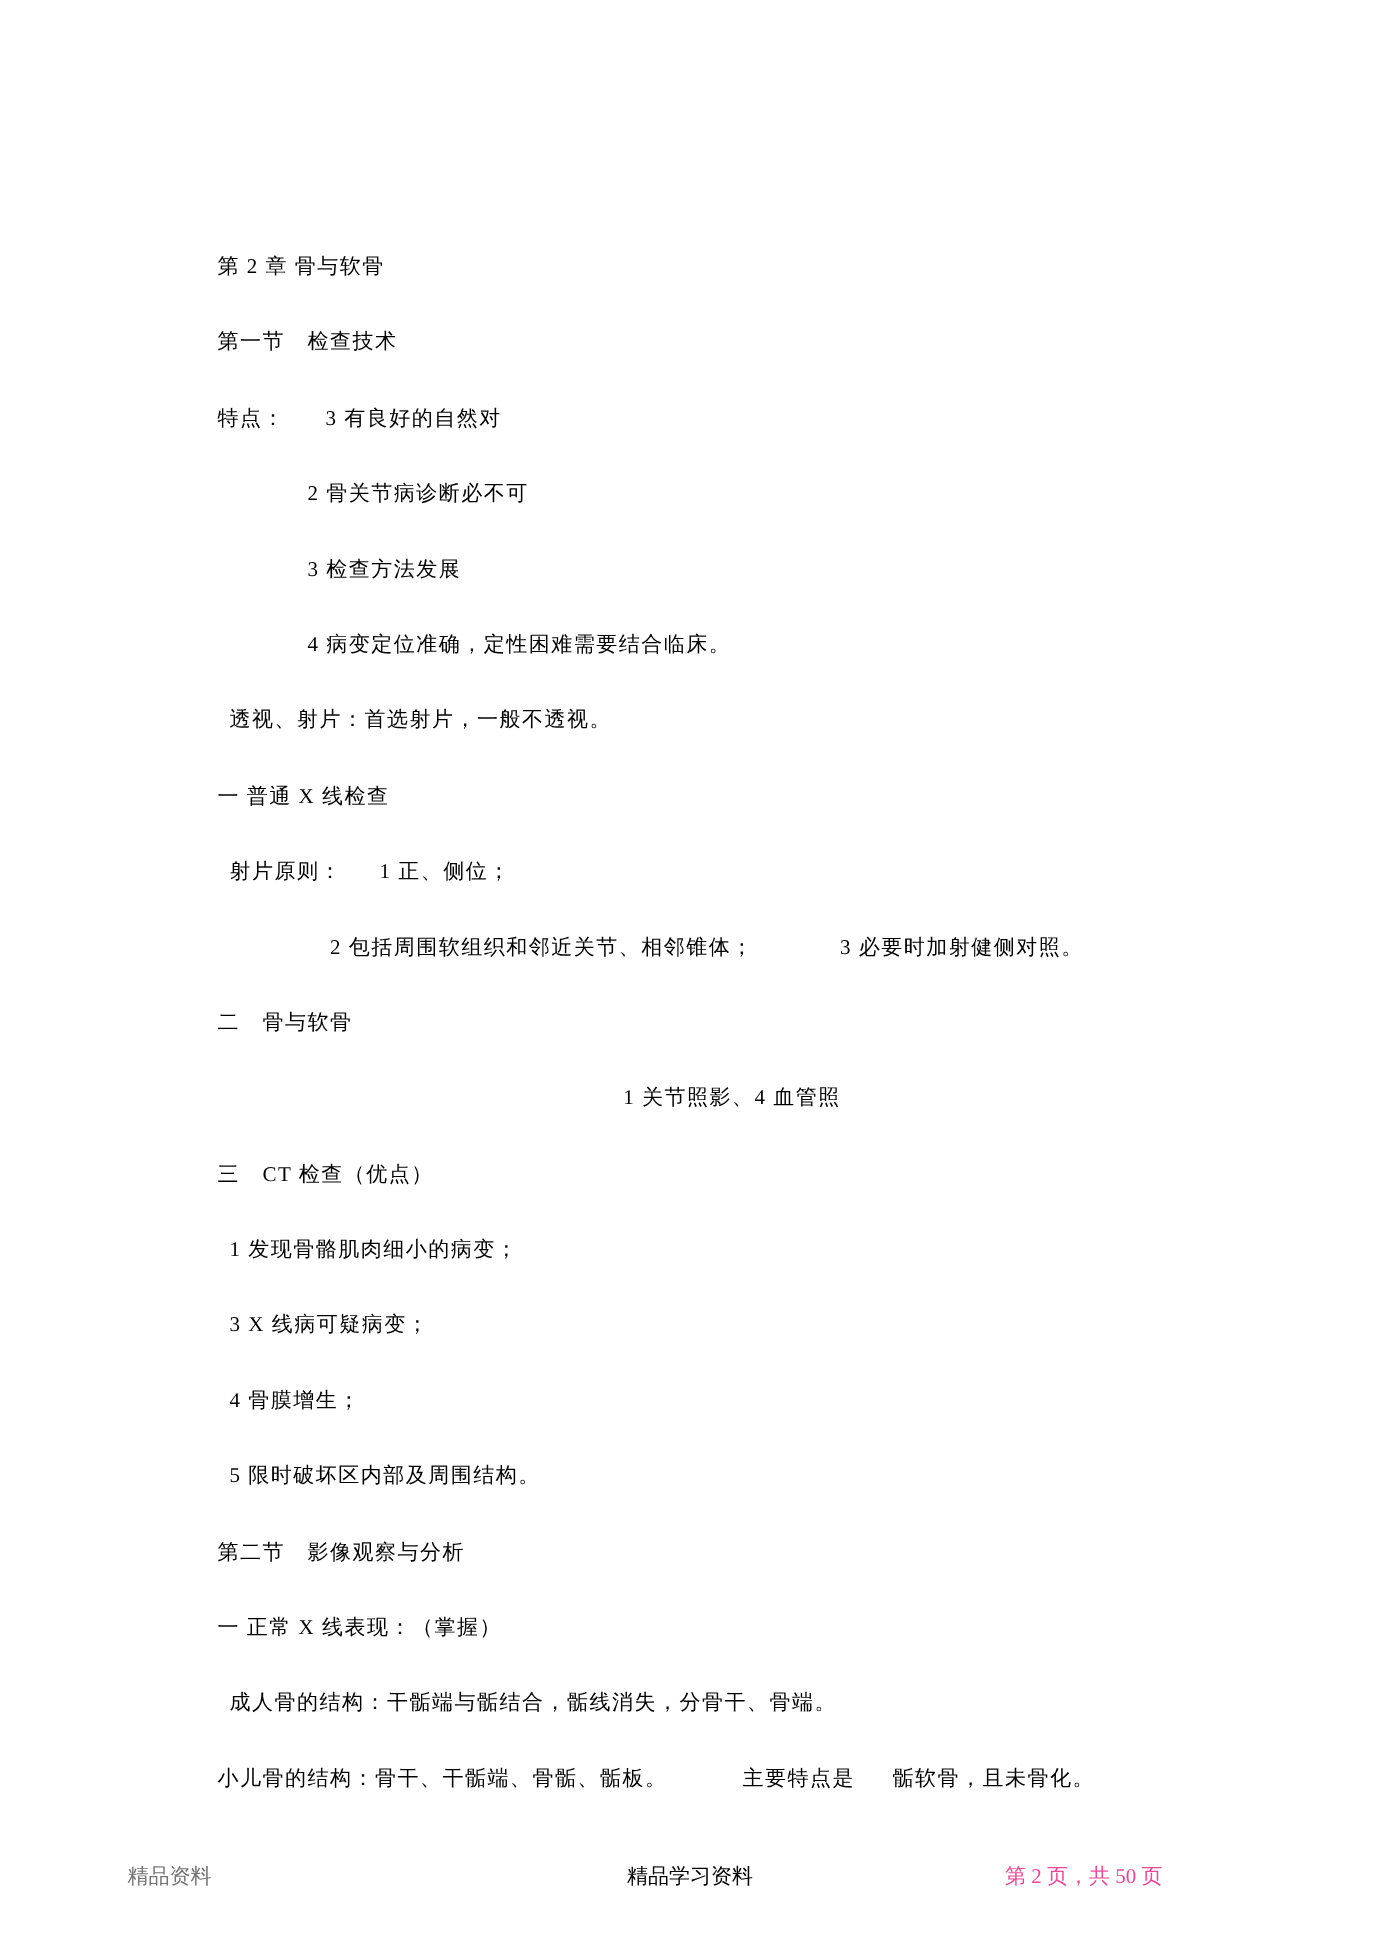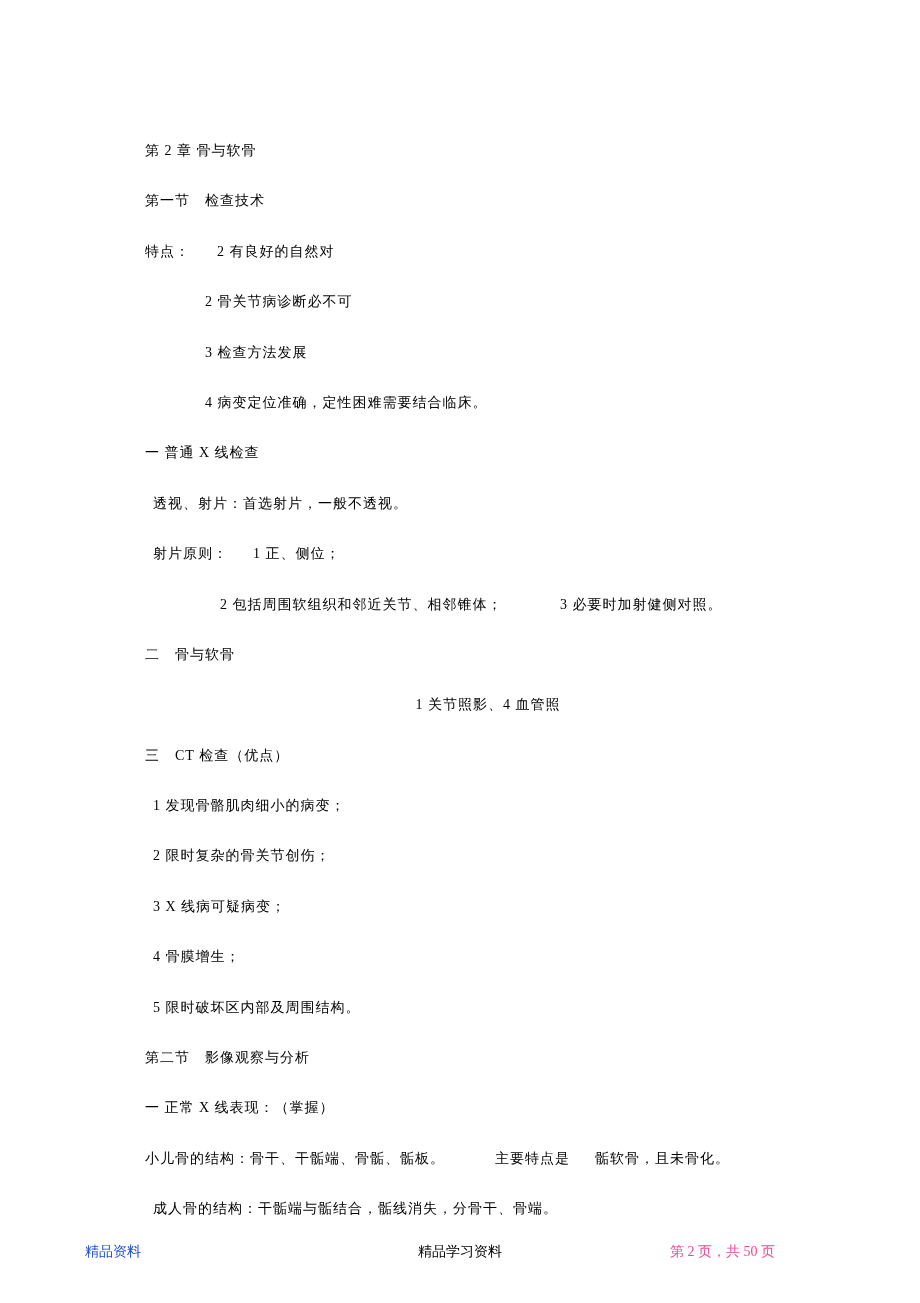--- a/index.html
+++ b/index.html
@@ -16,20 +16,21 @@
       height: 1303px;
       position: relative;
       padding: 140px 145px 60px 145px;
     }
     .content {
       color: #000;
     }
     .para {
       margin-bottom: 28px;
       letter-spacing: 1px;
+      margin-top: 28px;
     }
     .indent-1 {
       padding-left: 60px;
     }
     .indent-2 {
       padding-left: 75px;
     }
     .small-indent {
       padding-left: 8px;
     }
@@ -40,21 +41,21 @@
       position: absolute;
       bottom: 40px;
       left: 0;
       width: 100%;
       display: flex;
       justify-content: space-between;
       padding: 0 145px 0 85px;
       font-size: 14px;
     }
     .footer-left {
-      color: #1d4ed8;
+      color: #737373;
     }
     .footer-center {
       color: #000000;
       position: absolute;
       left: 50%;
       transform: translateX(-50%);
     }
     .footer-right {
       color: #ec4899;
     }
@@ -63,30 +64,30 @@
 <body>
 
 <div class="content">
 
   <div class="para">第 2 章   骨与软骨</div>
 
   <div class="para">第一节　检查技术</div>
 
   <div class="para inline-row">
     <span style="width:72px;">特点：</span>
-    <span>2  有良好的自然对</span>
+    <span>3  有良好的自然对</span>
   </div>
 
   <div class="para indent-1">2  骨关节病诊断必不可</div>
   <div class="para indent-1">3  检查方法发展</div>
   <div class="para indent-1">4  病变定位准确，定性困难需要结合临床。</div>
 
+  <div class="para small-indent">透视、射片：首选射片，一般不透视。</div>
+
   <div class="para">一  普通 X  线检查</div>
-
-  <div class="para small-indent">透视、射片：首选射片，一般不透视。</div>
 
   <div class="para small-indent inline-row">
     <span style="width:100px;font-family:Liberation Mono, monospace;">射片原则：</span>
     <span>1  正、侧位；</span>
   </div>
 
   <div class="para indent-2 inline-row">
     <span style="width:340px;">2  包括周围软组织和邻近关节、相邻锥体；</span>
     <span>3  必要时加射健侧对照。</span>
   </div>
@@ -94,36 +95,35 @@
   <div class="para">二　骨与软骨</div>
 
   <div class="para small-indent inline-row">
     <span style="width:350px;text-align:right;">1  关节照影、</span>
     <span>4  血管照</span>
   </div>
 
   <div class="para">三　CT 检查（优点）</div>
 
   <div class="para small-indent">1 发现骨骼肌肉细小的病变；</div>
-  <div class="para small-indent">2 限时复杂的骨关节创伤；</div>
   <div class="para small-indent">3 X 线病可疑病变；</div>
   <div class="para small-indent">4 骨膜增生；</div>
   <div class="para small-indent">5 限时破坏区内部及周围结构。</div>
 
   <div class="para">第二节　影像观察与分析</div>
 
   <div class="para">一  正常 X  线表现：（掌握）</div>
 
+  <div class="para small-indent">成人骨的结构：干骺端与骺结合，骺线消失，分骨干、骨端。</div>
+
   <div class="para inline-row">
     <span style="width:350px;">小儿骨的结构：骨干、干骺端、骨骺、骺板。</span>
     <span style="width:100px;">主要特点是</span>
     <span>骺软骨，且未骨化。</span>
   </div>
-
-  <div class="para small-indent">成人骨的结构：干骺端与骺结合，骺线消失，分骨干、骨端。</div>
 
 </div>
 
 <div class="footer">
   <span class="footer-left">精品资料</span>
   <span class="footer-center">精品学习资料</span>
   <span class="footer-right">
     <span>第 </span><span>2</span><span> 页，共 </span><span>50</span><span> 页</span>
   </span>
 </div>

